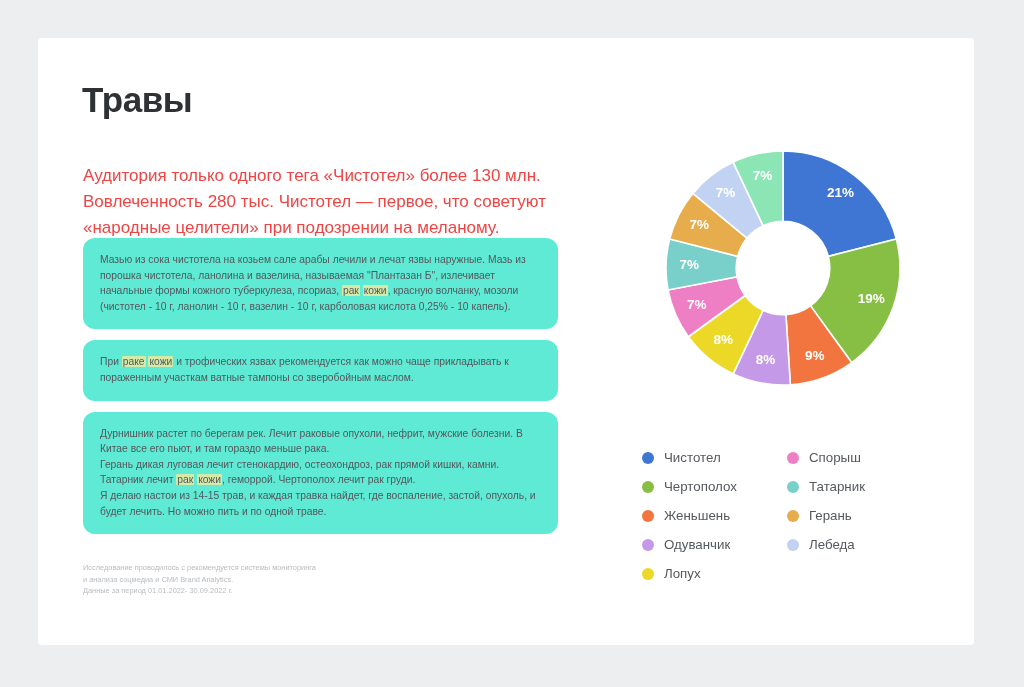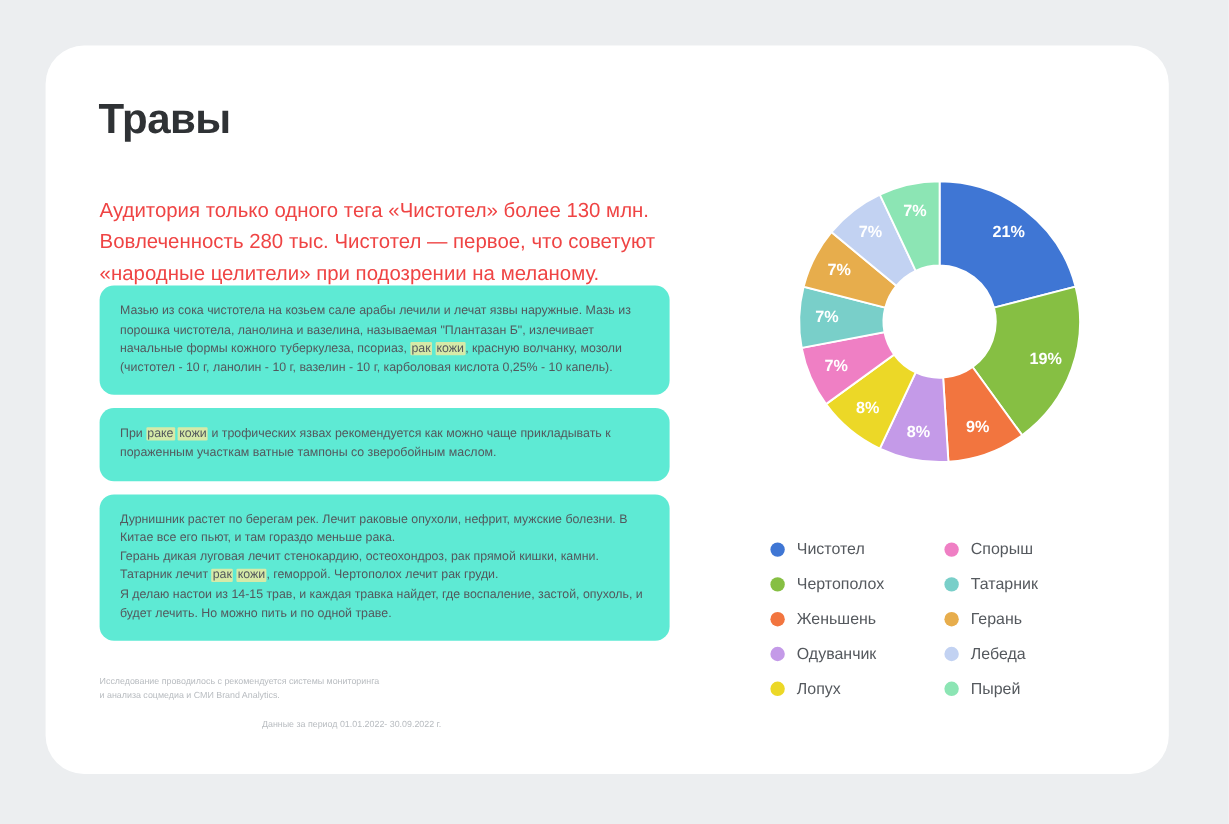--- a/index.html
+++ b/index.html
@@ -13,21 +13,21 @@
     font-family: "Liberation Sans", sans-serif;
     overflow: hidden;
   }
   .card {
     position: absolute;
     left: 38px;
     top: 38px;
     width: 936px;
     height: 607px;
     background: #ffffff;
-    border-radius: 32px;
+    border-radius: 4px;
     box-sizing: border-box;
   }
   .page-title {
     position: absolute;
     left: 44px;
     top: 42px;
     font-size: 35px;
     font-weight: bold;
     color: #2f3235;
     letter-spacing: -0.4px;
@@ -74,22 +74,20 @@
     width: 420px;
   }
   .footnote {
     font-size: 7.4px;
     line-height: 11.5px;
     color: #b8bcc0;
     margin: 0;
     white-space: pre-line;
   }
   .footnote.date {
-    margin-top: 13px;
-    text-align: center;
   }
   .chart-area {
     position: absolute;
     left: 560px;
     top: 80px;
     width: 380px;
     height: 500px;
   }
   .donut-wrap {
     position: absolute;
@@ -223,20 +221,16 @@
           <span class="legend-label">Татарник</span>
         </div>
         <div class="legend-item">
           <span class="legend-dot" style="background: rgb(231, 173, 76);"></span>
           <span class="legend-label">Герань</span>
         </div>
         <div class="legend-item">
           <span class="legend-dot" style="background: rgb(194, 210, 242);"></span>
           <span class="legend-label">Лебеда</span>
         </div>
-        <div class="legend-item">
-          <span class="legend-dot" style="background: rgb(140, 229, 180);"></span>
-          <span class="legend-label">Пырей</span>
-        </div>
       </div>
   </div>
 
 </div>
 
 </body></html>

